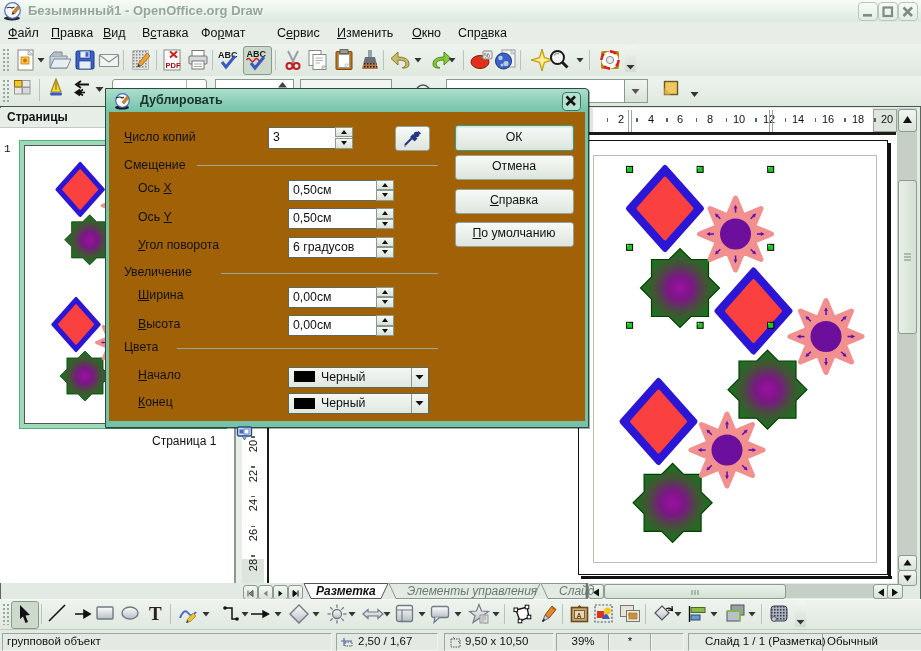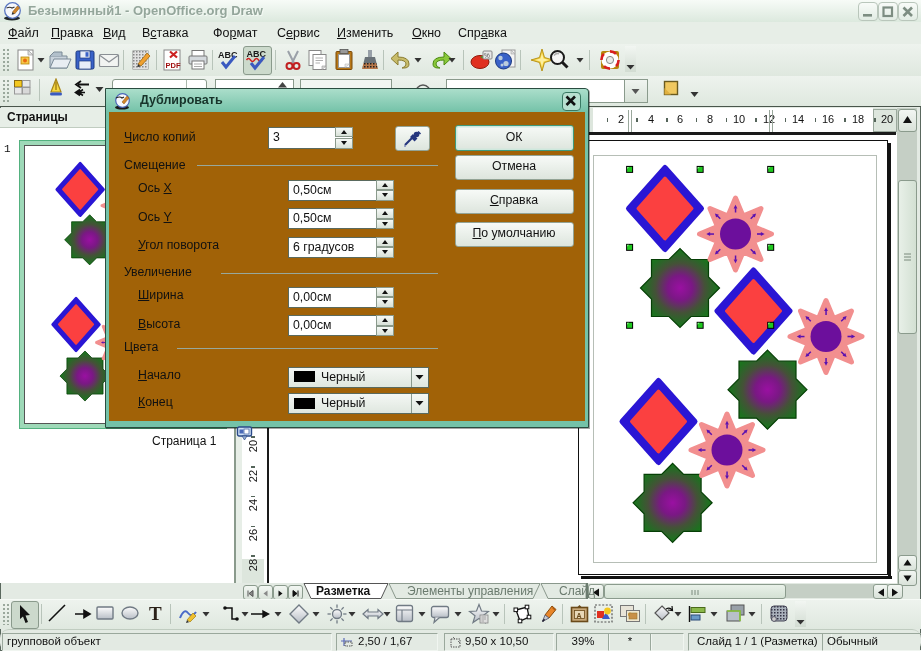--- a/index.html
+++ b/index.html
@@ -19,39 +19,39 @@
 .ti{position:absolute;top:48px;}
 
 #panelhead{left:0;top:108px;width:234px;height:19px;background:#e7eee7;border-bottom:1px solid #c0ccc0;font-size:12px;font-weight:bold;color:#111;}
 #panelbody{left:0;top:127px;width:234px;height:456px;background:#fff;}
 #splitter{left:234px;top:108px;width:7px;height:475px;background:#e7eee7;border-left:2px solid #8a9a8c;}
 
 #hruler{left:242px;top:108px;width:654px;height:24px;background:#dde6dd;font-size:11px;color:#111;}
 #hrulerline{left:242px;top:132px;width:654px;height:2.5px;background:#1a1a1a;}
 .rn{position:absolute;top:5px;}
 .tnav{top:2px;width:13px;height:13px;border-radius:3px;}
-#tabrow span{font-size:12px;color:#111;white-space:nowrap;}
+#tabrow span{font-size:12px;color:#111;white-space:nowrap;font-style:italic;}
 .rv{position:absolute;left:3px;transform:rotate(-90deg);transform-origin:center;width:16px;text-align:center;}
 #vruler{left:242px;top:134px;width:22px;height:449px;background:#dde6dd;font-size:11px;color:#111;}
 #canvas{left:266.5px;top:134px;width:628.5px;height:449px;background:#fff;border-left:2px solid #1a1a1a;}
 
 #page{left:578px;top:140px;width:308px;height:433px;background:#fff;border:1.5px solid #111;}
 #pageshadow1{left:888px;top:143px;width:3px;height:436px;background:#111;}
 #pageshadow2{left:581px;top:575.5px;width:310.5px;height:3.5px;background:#111;}
 #margins{left:593px;top:155px;width:282px;height:406px;border:1px solid #b6beb6;}
 
 .sbtn{background:linear-gradient(#f2f6f2,#d9e2d9);border:1px solid #8b9b8d;border-radius:3px;}
 #vsb{left:897px;top:108px;width:20px;height:476px;background:#c5cfc5;}
 #hsbtrack{left:586px;top:584px;width:316px;height:14px;background:#c5cfc5;}
 
 #tabrow{left:0;top:583px;width:921px;height:16px;}
 
 #tb3{left:0;top:599px;width:921px;height:29px;background:linear-gradient(#eef3ee,#dfe8df);border-top:1px solid #f6faf6;}
 
-#statusbar{left:0;top:629px;width:921px;height:22px;background:#e3eae3;border-top:1px solid #c0ccc0;font-size:11.5px;color:#111;border-radius:9px;}
+#statusbar{left:0;top:629px;width:921px;height:22px;background:#e3eae3;border-top:1px solid #c0ccc0;font-size:11.5px;color:#111;}
 .scell{position:absolute;top:3px;height:15px;border:1px solid #9aa89c;border-right-color:#f0f5f0;border-bottom-color:#f0f5f0;padding:1px 4px 0 4px;white-space:nowrap;}
 
 #dialog{z-index:20;left:105px;top:88px;width:482px;height:338px;background:#74c2a8;border:1px solid #2a4c40;border-radius:0 4px 0 0;box-shadow:1px 1px 0 rgba(0,0,0,.35);}
 #dlgtitle{left:0;top:0;width:482px;height:23px;background:linear-gradient(#abdecb,#74c2a8);border-radius:0 4px 0 0;}
 #dlgtitle b{position:absolute;left:34px;top:4px;font-size:12.5px;color:#17332a;}
 #dlgbody{left:3px;top:23px;width:476px;height:309px;background:#a16207;}
 .dlabel{position:absolute;font-size:12.3px;color:#111;white-space:nowrap;}
 .gline{position:absolute;height:1px;background:#98a89c;}
 .field{position:absolute;background:#fff;border:1px solid #5a6a5e;font-size:12.3px;color:#111;}
 .field span{position:absolute;left:4px;top:2px;}
@@ -91,21 +91,21 @@
     <svg width="14" height="13">
       <path d="M2.5 2.5 L11 11 M11 2.5 L2.5 11" stroke="#7d8d82" stroke-width="2.6"></path>
     </svg>
   </div>
 
 <div class="abs" id="menubar">
 <span class="mi" style="left:8px"><u>Ф</u>айл</span>
 <span class="mi" style="left:51px"><u>П</u>равка</span>
 <span class="mi" style="left:103px"><u>В</u>ид</span>
 <span class="mi" style="left:142px">В<u>с</u>тавка</span>
-<span class="mi" style="left:213px">Фо<u>р</u>мат</span>
+<span class="mi" style="left:201px">Фо<u>р</u>мат</span>
 <span class="mi" style="left:277px">С<u>е</u>рвис</span>
 <span class="mi" style="left:337px"><u>И</u>зменить</span>
 <span class="mi" style="left:412px"><u>О</u>кно</span>
 <span class="mi" style="left:458px">Спр<u>а</u>вка</span>
 </div>
 
 <div class="abs" id="tb1"></div>
 <div class="abs grip" style="left:2px;top:48px;height:24px"></div>
 <svg class="abs ti" style="left:14px" width="24" height="24">
     <rect x="4" y="2" width="15" height="20" fill="#fff" stroke="#888"></rect>
@@ -714,21 +714,21 @@
         <path d="M4 2 V10 M1 5 H12" stroke="#5a6ab8" stroke-width="1.2"></path>
         <rect x="5" y="6" width="7" height="4" fill="none" stroke="#555" stroke-dasharray="1.5 1" stroke-width="1"></rect>
       </svg><span style="margin-left:17px">2,50 / 1,67</span></div>
  <div class="scell" style="left:444px;width:100px;"><svg class="abs" style="left:3px;top:2px" width="14" height="12">
         <rect x="3" y="3" width="9" height="8" fill="none" stroke="#555" stroke-dasharray="1.5 1" stroke-width="1"></rect>
         <path d="M5 1 L7 3 M10 5 L12 7" stroke="#555" stroke-width="0.8"></path>
       </svg><span style="margin-left:16px">9,50 x 10,50</span></div>
  <div class="scell" style="left:556px;width:44px;text-align:center;">39%</div>
  <div class="scell" style="left:608px;width:34px;text-align:center;">*</div>
  <div class="scell" style="left:650px;width:24px;"></div>
- <div class="scell" style="left:688px;width:130px;padding-left:8px;">Слайд 1 / 1 (Разметка)</div>
+ <div class="scell" style="left:688px;width:130px;padding-left:16px;">Слайд 1 / 1 (Разметка)</div>
  <div class="scell" style="left:822px;width:93px;">Обычный</div>
 </div>
 
 <div class="abs" id="dialog">
 <div class="abs" id="dlgtitle">
       <b>Дублировать</b>
     </div>
 <svg class="abs" style="left:8px;top:4px" width="18" height="17" viewBox="0 0 18 17">
  <ellipse cx="8" cy="14.5" rx="7" ry="2" fill="#1a1a1a"></ellipse>
  <circle cx="8.5" cy="7.5" r="6.8" fill="#f6f8fd" stroke="#4a66b8" stroke-width="1.2"></circle>

